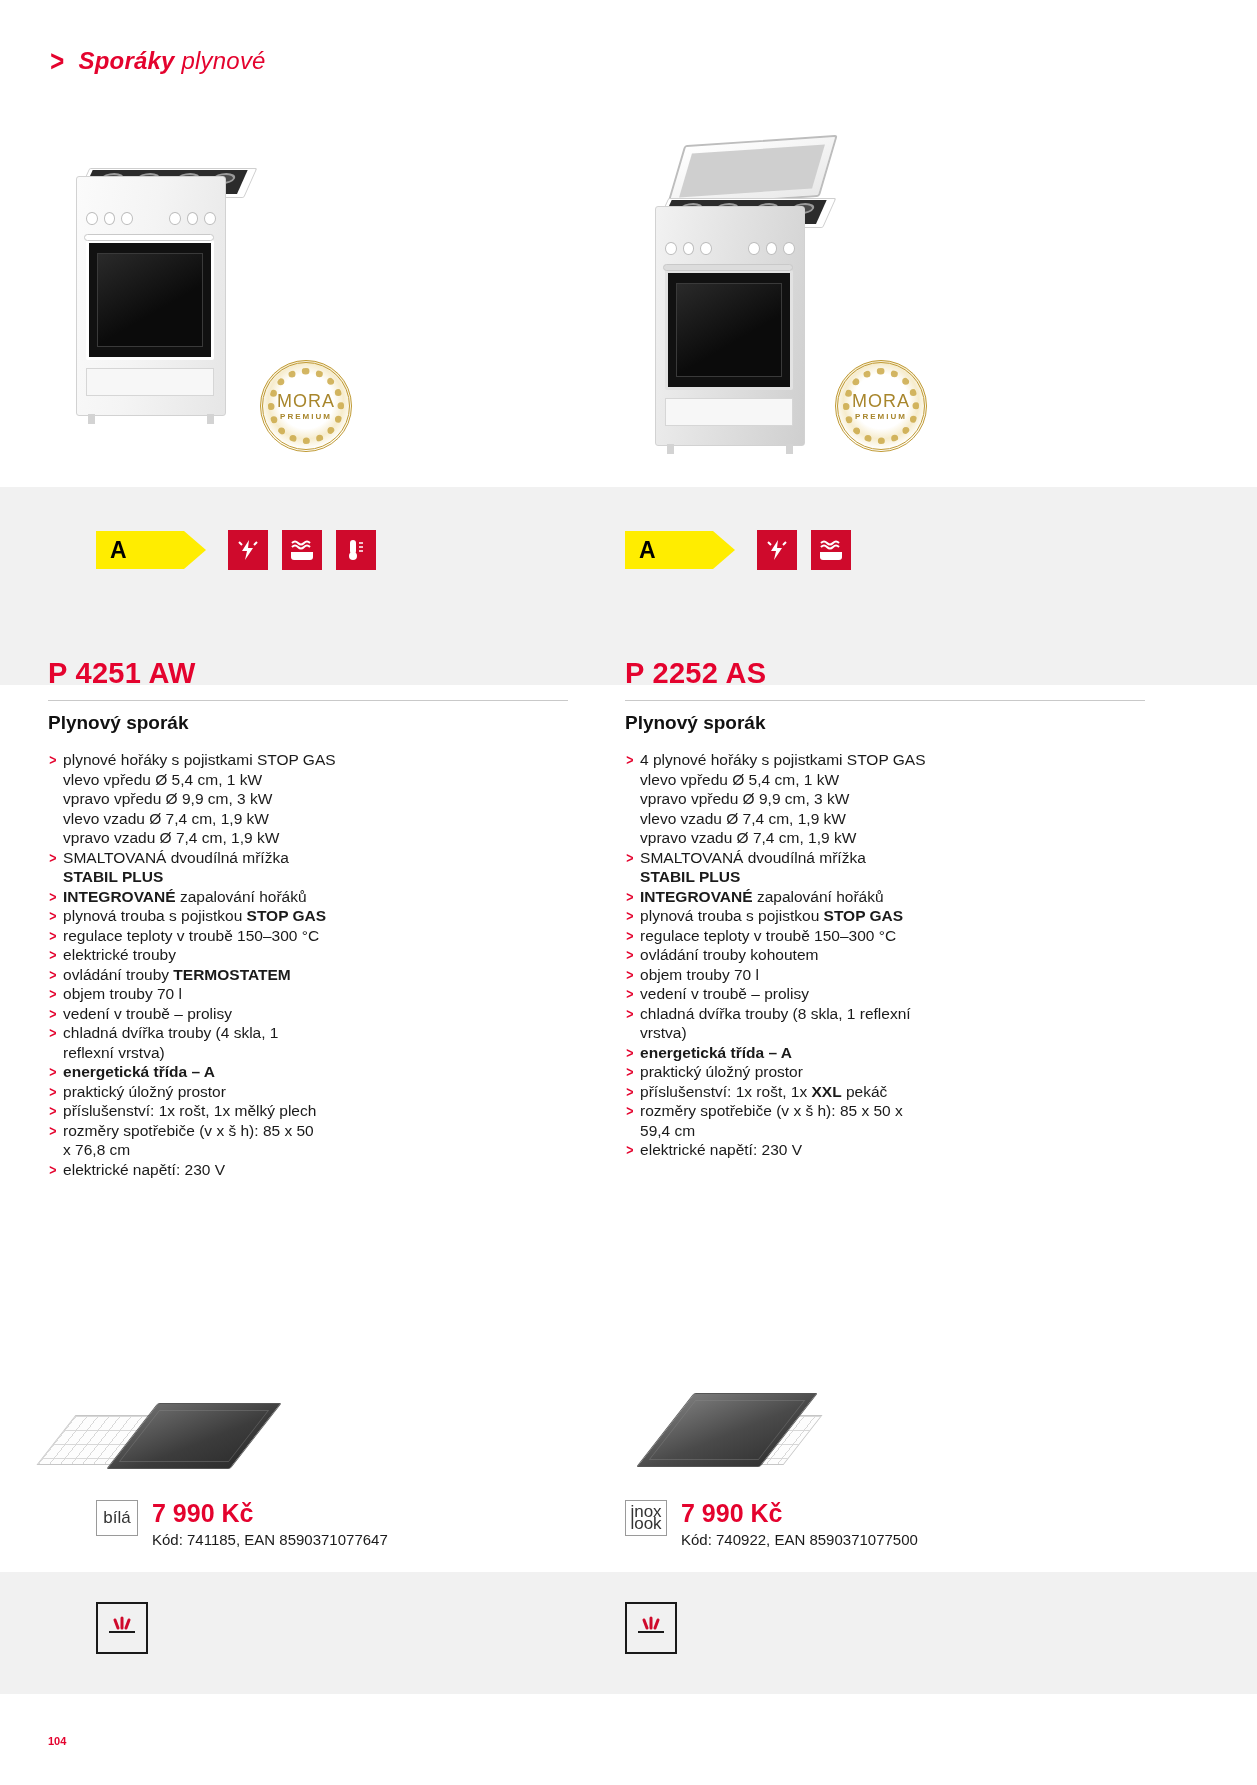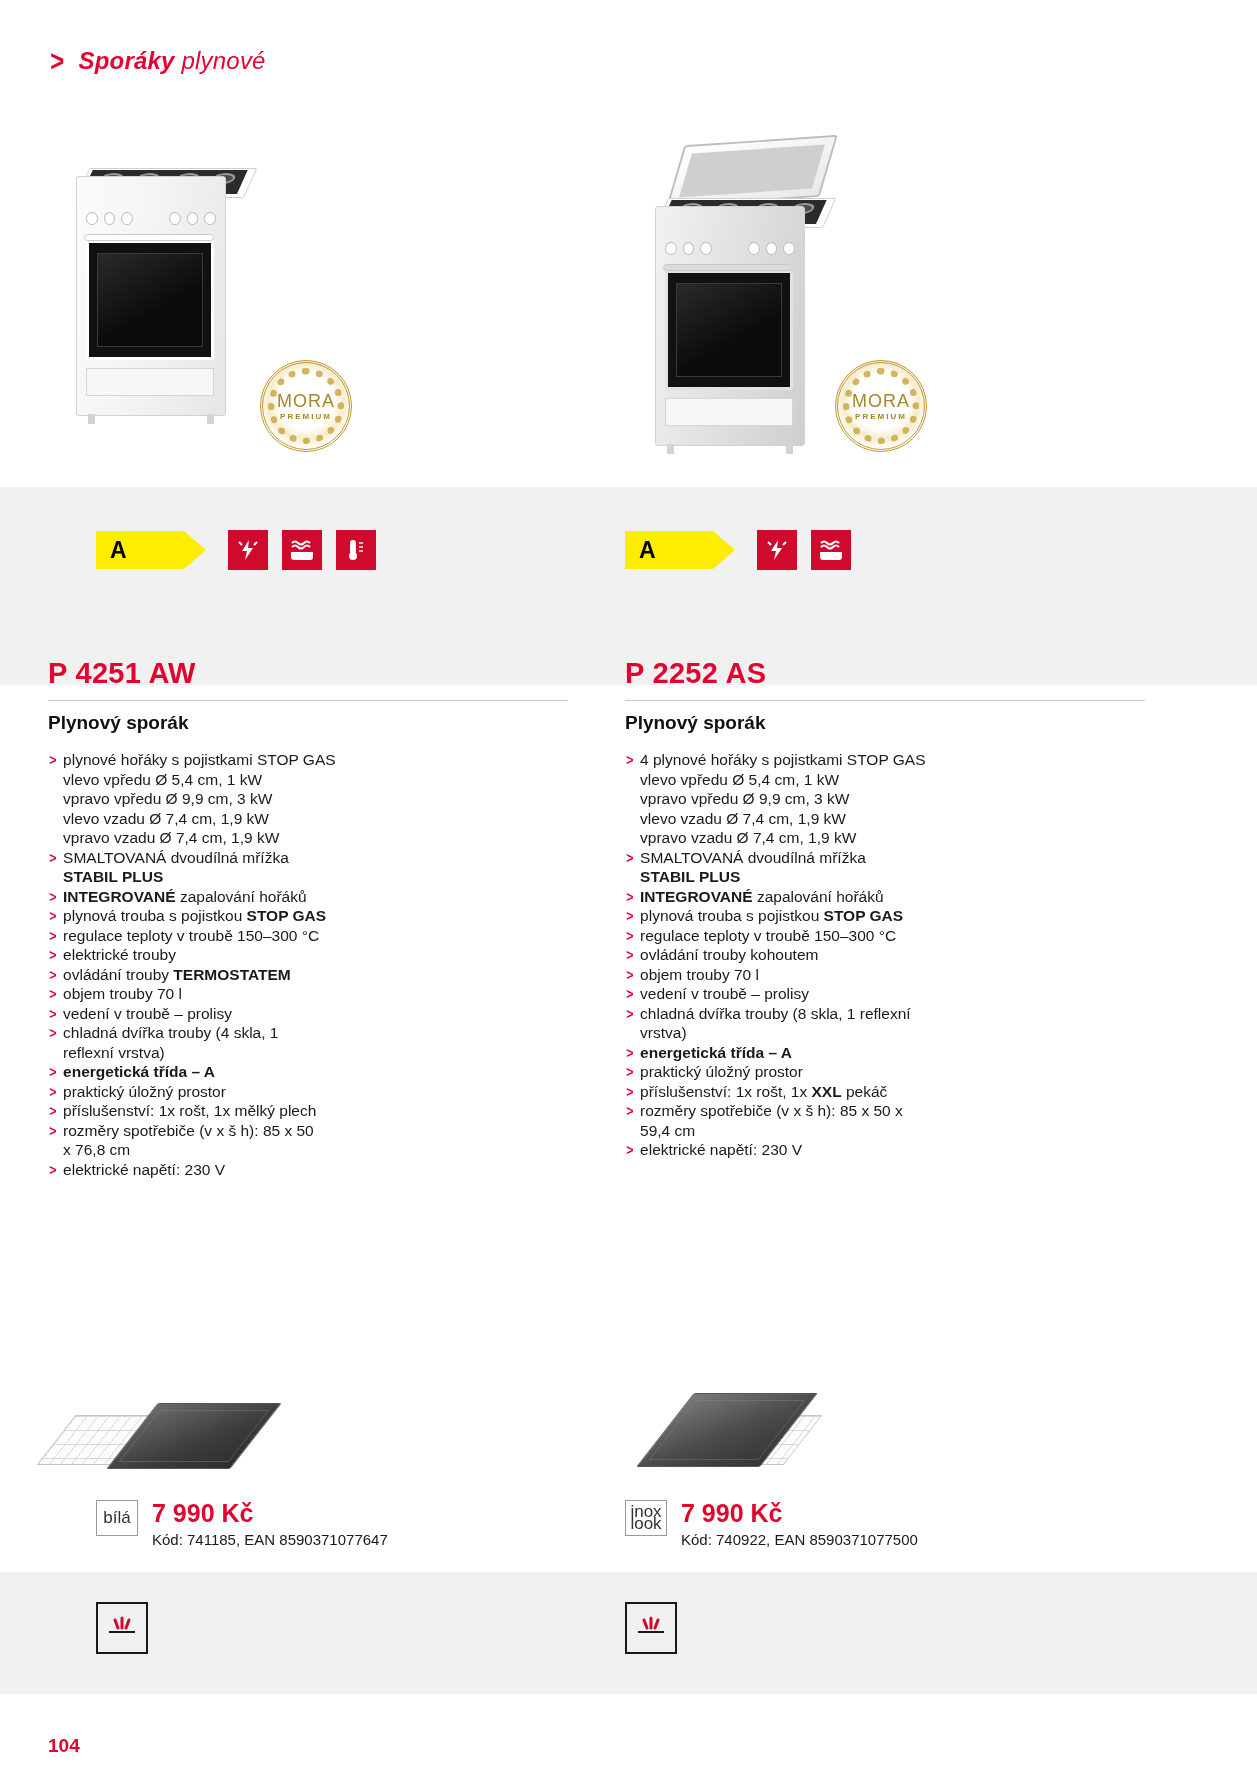--- a/index.html
+++ b/index.html
@@ -393,21 +393,21 @@
     display: flex;
     align-items: center;
     justify-content: center;
   }
 
   
   .page-num {
     position: absolute;
     left: 48px;
     top: 1735px;
-    font-size: 19px;
+    font-size: 11px;
     color: #e4032e;
     font-weight: bold;
   }
 </style>
 </head>
 <body>
 
 <div class="page">
 
   <div class="band-images"></div>

